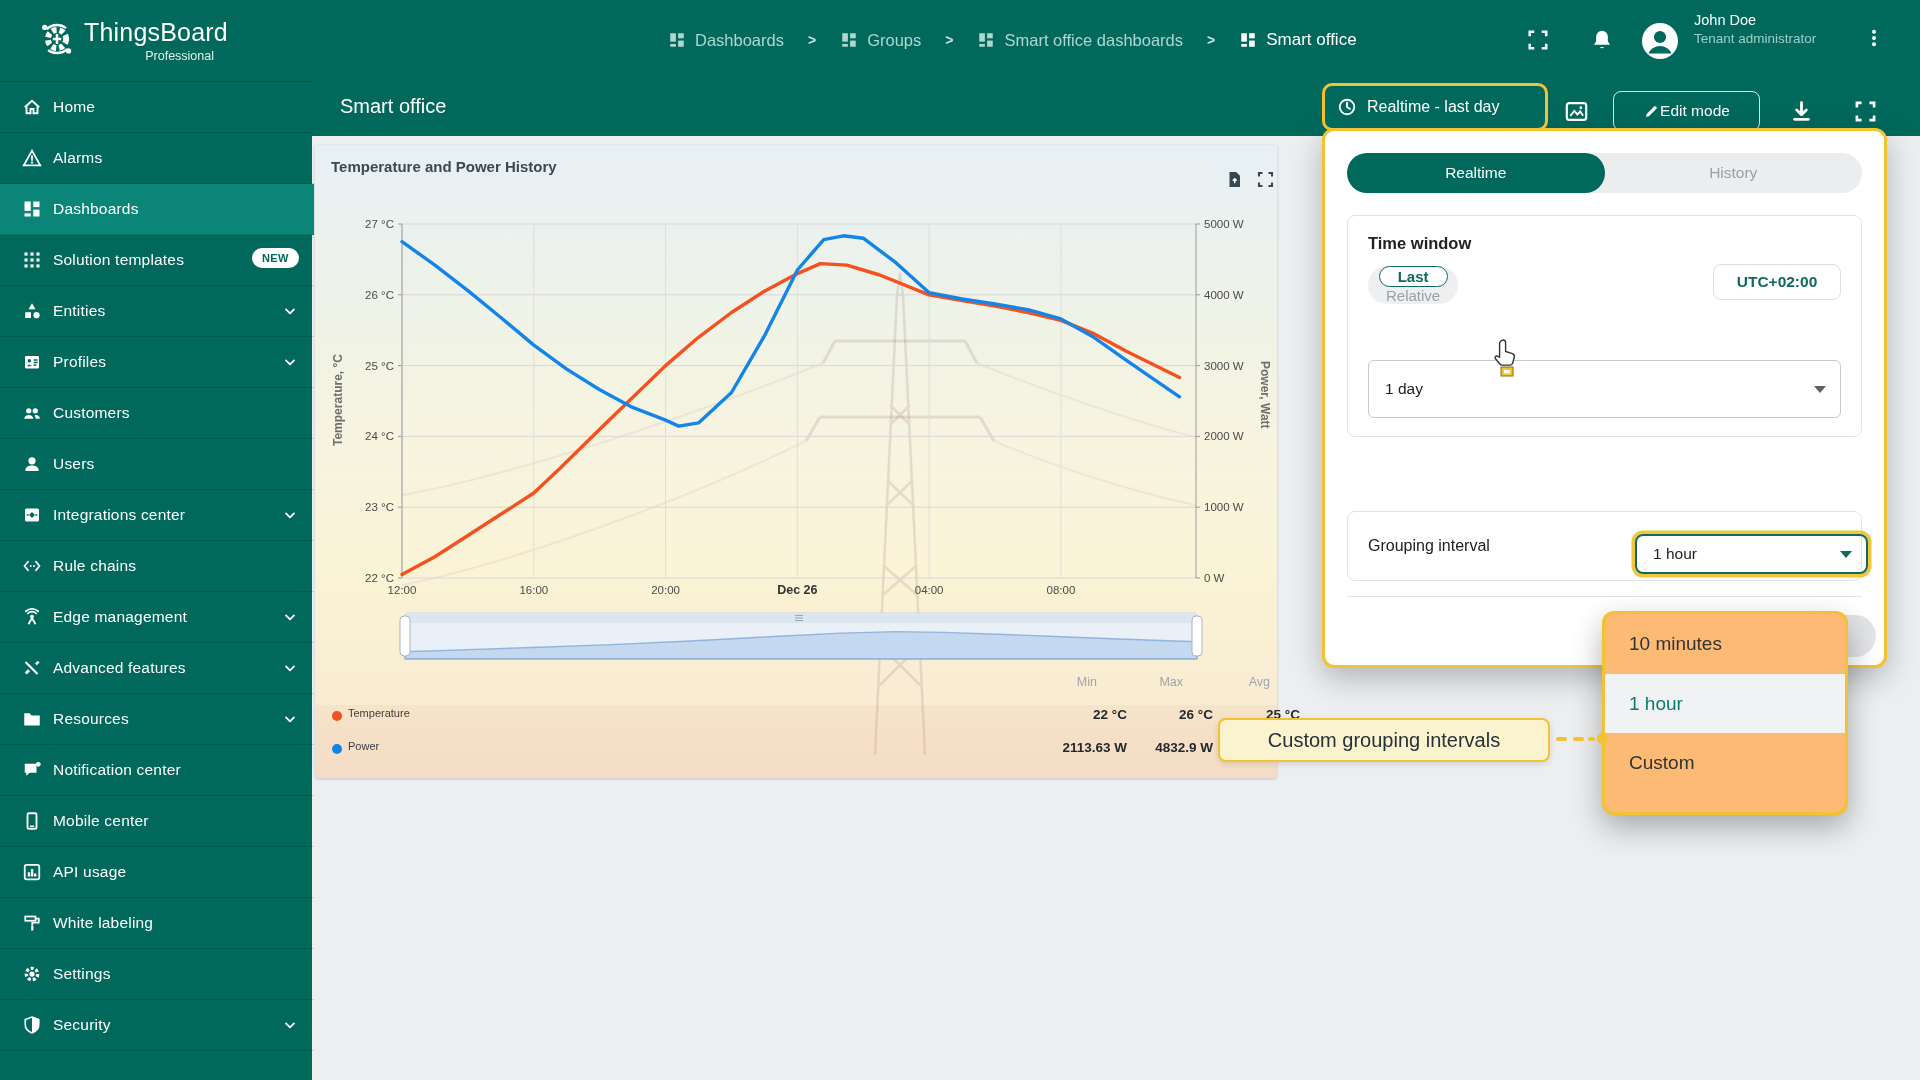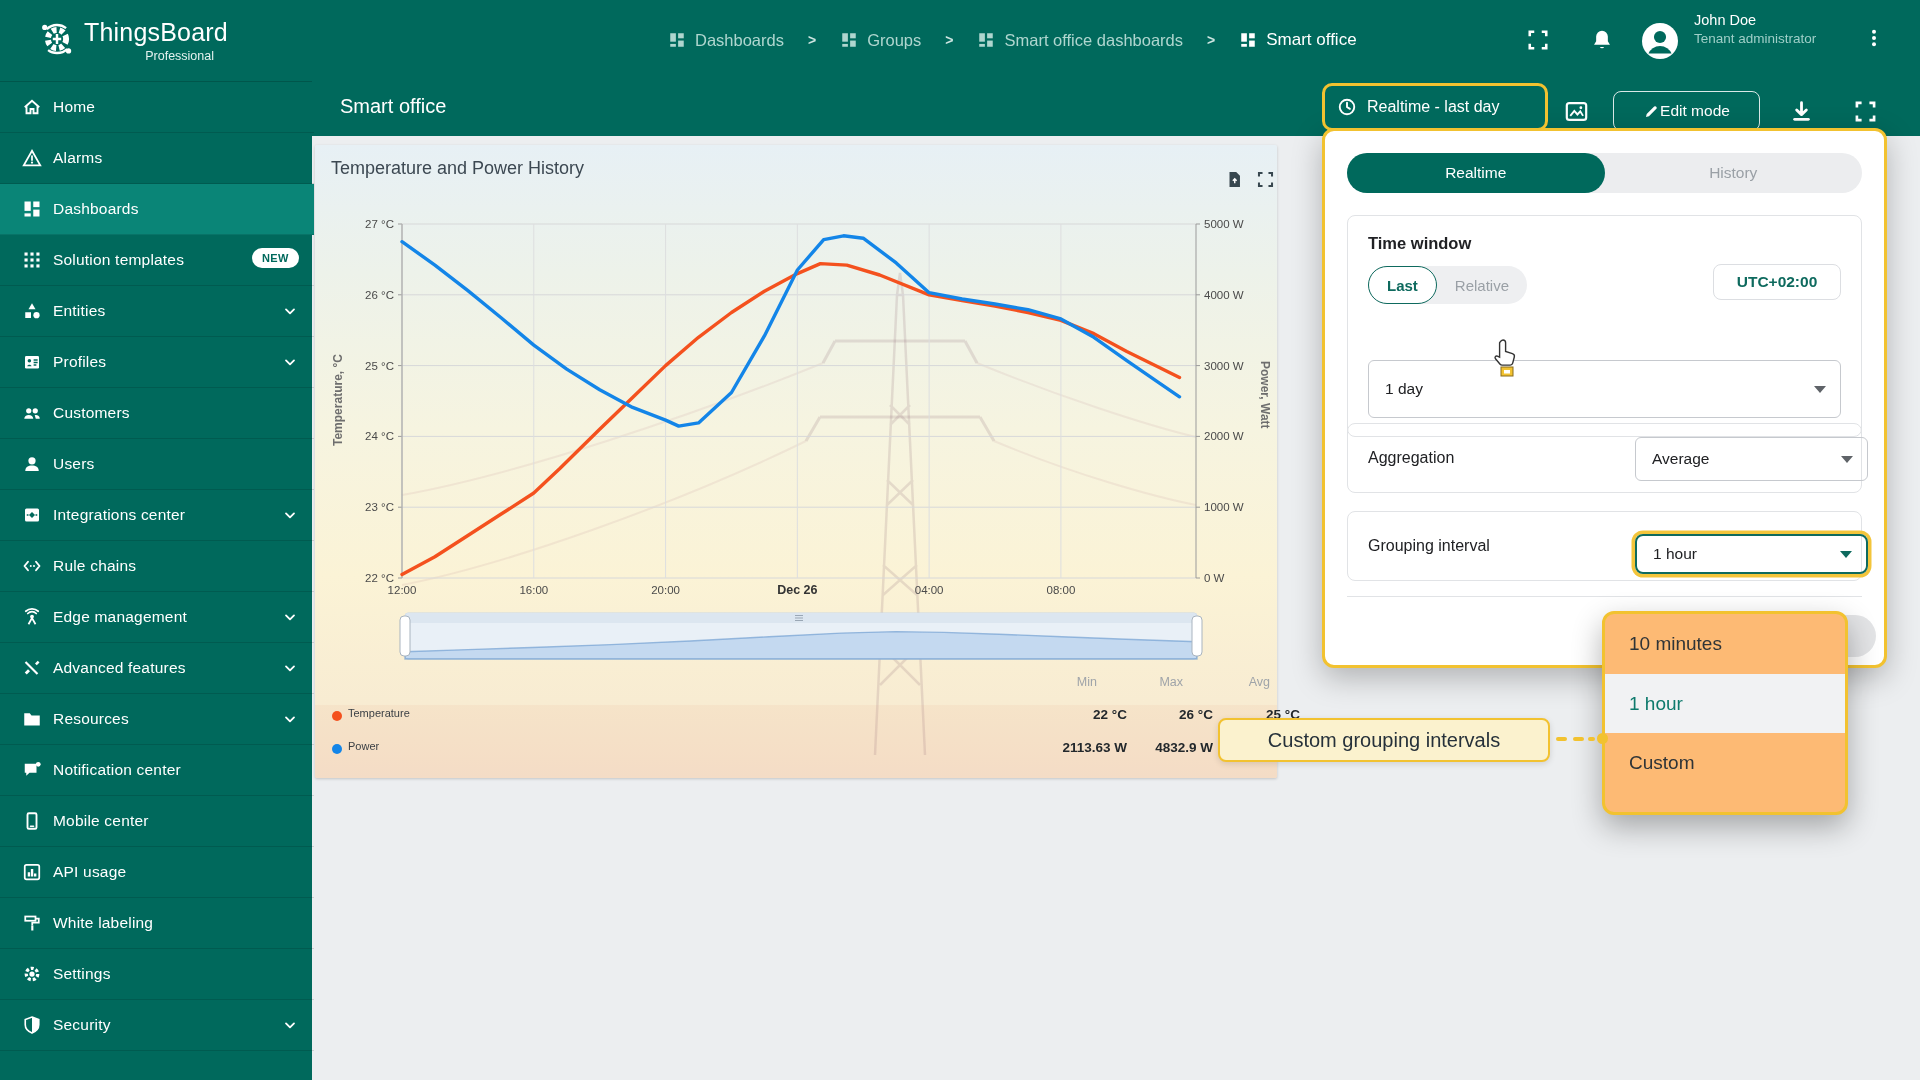--- a/index.html
+++ b/index.html
@@ -35,34 +35,34 @@
   .db-title{left:28px;top:95px;font-size:20px;font-weight:500;color:#fff;}
   .tw-btn{left:1010px;top:83px;width:226px;height:48px;background:#00695C;border:3px solid #F2C230;border-radius:10px;box-sizing:border-box;display:flex;align-items:center;color:#fff;z-index:21;cursor:pointer;}
   .tw-btn .ic{width:20px;height:20px;margin:0 10px 0 12px;}
   .tw-btn span{font-size:16px;}
   .tb-ic{top:99px;width:25px;height:25px;color:#fff;cursor:pointer;}
   .edit-btn{left:1301px;top:91px;width:147px;height:40px;border:1.5px solid rgba(255,255,255,0.85);border-radius:8px;box-sizing:border-box;display:flex;align-items:center;justify-content:center;color:#fff;cursor:pointer;}
   .edit-btn .ic{width:17px;height:17px;}
   .edit-btn span{font-size:15.5px;font-weight:500;}
   
   .card{left:315px;top:145px;width:962px;height:633px;background:linear-gradient(180deg,#E7F0F5 0%,#EDF2EA 20%,#F6F4E0 45%,#FBF3D6 68%,#F8ECD2 88%,#F5E4CE 100%);box-shadow:0 1px 3px rgba(0,0,0,0.18);border-radius:2px;z-index:1;}
-  .card-title{position:absolute;left:16px;top:13px;font-size:18px;font-weight:400;color:#3C4852;}
+  .card-title{position:absolute;left:16px;top:13px;font-size:15px;font-weight:700;color:#3C4852;}
   .card-ic{position:absolute;top:25px;width:19px;height:19px;color:#37474F;cursor:pointer;}
   .legend-hd{position:absolute;font-size:12.5px;color:#9FA4A9;text-align:right;width:80px;}
   .leg-label{position:absolute;font-size:11px;color:#3A3F44;}
   .leg-val{position:absolute;font-size:13.5px;font-weight:700;color:#23282C;text-align:right;width:110px;}
   .leg-dot{position:absolute;width:10px;height:10px;border-radius:50%;}
   
   .panel{left:1322px;top:128px;width:565px;height:540px;background:#fff;border:3px solid #F2C230;border-radius:12px;box-sizing:border-box;box-shadow:0 10px 30px rgba(0,0,0,0.25);z-index:20;}
   .tabs{position:absolute;left:22px;top:22px;width:515px;height:40px;background:#ECEDEF;border-radius:20px;display:flex;}
   .tab{flex:1;display:flex;align-items:center;justify-content:center;font-size:15.5px;color:#9AA0A6;cursor:pointer;}
   .tab.sel{background:#00695C;color:#fff;border-radius:20px;font-weight:500;}
   .twcard{position:absolute;left:22px;top:84px;width:515px;height:222px;border:1px solid #E1E3E6;border-radius:8px;box-sizing:border-box;}
   .twcard h3{position:absolute;left:20px;top:18px;margin:0;font-size:16.5px;font-weight:700;color:#202124;}
-  .toggle{position:absolute;left:20px;top:50px;height:38px;background:#EEEFF1;border-radius:19px;display:inline-flex;align-items:center;}
+  .toggle{position:absolute;left:20px;top:50px;height:38px;background:#EEEFF1;border-radius:19px;display:inline-flex;align-items:center;flex-direction:column;}
   .tg-last{height:38px;box-sizing:border-box;padding:0 18px;background:#fff;border:1.5px solid #0E6A5E;border-radius:19px;color:#0E6A5E;font-weight:700;font-size:15px;display:flex;align-items:center;cursor:pointer;}
   .tg-rel{padding:0 18px;color:#9AA0A6;font-size:15px;cursor:pointer;}
   .utc{position:absolute;right:20px;top:48px;width:128px;height:36px;border:1.5px solid #DCDEE2;border-radius:8px;box-sizing:border-box;display:flex;align-items:center;justify-content:center;color:#0E6A5E;font-weight:700;font-size:15.5px;cursor:pointer;}
   .sel1day{position:absolute;left:20px;top:144px;right:20px;height:58px;border:1px solid #C6C9CE;border-radius:6px;box-sizing:border-box;display:flex;align-items:center;cursor:pointer;}
   .sel1day span{margin-left:16px;font-size:15.5px;color:#202124;}
   .caret{position:absolute;right:14px;width:0;height:0;border-left:6px solid transparent;border-right:6px solid transparent;border-top:7px solid #5F6368;}
   .rowcard{position:absolute;left:22px;width:515px;height:70px;border:1px solid #E1E3E6;border-radius:8px;box-sizing:border-box;}
   .rowcard .lab{position:absolute;left:20px;top:50%;transform:translateY(-50%);font-size:16px;color:#202124;}
   .selbox{position:absolute;left:287px;width:233px;border:1px solid #C6C9CE;border-radius:6px;box-sizing:border-box;display:flex;align-items:center;cursor:pointer;}
   .selbox span{margin-left:16px;font-size:15.5px;color:#202124;}
@@ -558,27 +558,20 @@
       <div class="toggle">
         <div class="tg-last">Last</div>
         <div class="tg-rel">Relative</div>
       </div>
       <div class="utc">UTC+02:00</div>
       <div class="sel1day">
         <span>1 day</span>
         <i class="caret"></i>
       </div>
     </div>
-    <div class="rowcard" style="top:292px;">
-      <span class="lab">Aggregation</span>
-      <div class="selbox" style="top:13px;height:44px;">
-        <span>Average</span>
-        <i class="caret"></i>
-      </div>
-    </div>
     <div class="rowcard" style="top:380px;">
       <span class="lab">Grouping interval</span>
       <div class="selbox gi-sel" style="top:22px;height:40px;">
         <span>1 hour</span>
         <i class="caret"></i>
       </div>
     </div>
     <div class="pfoot"></div>
     <div class="update">Update</div>
   </div>

